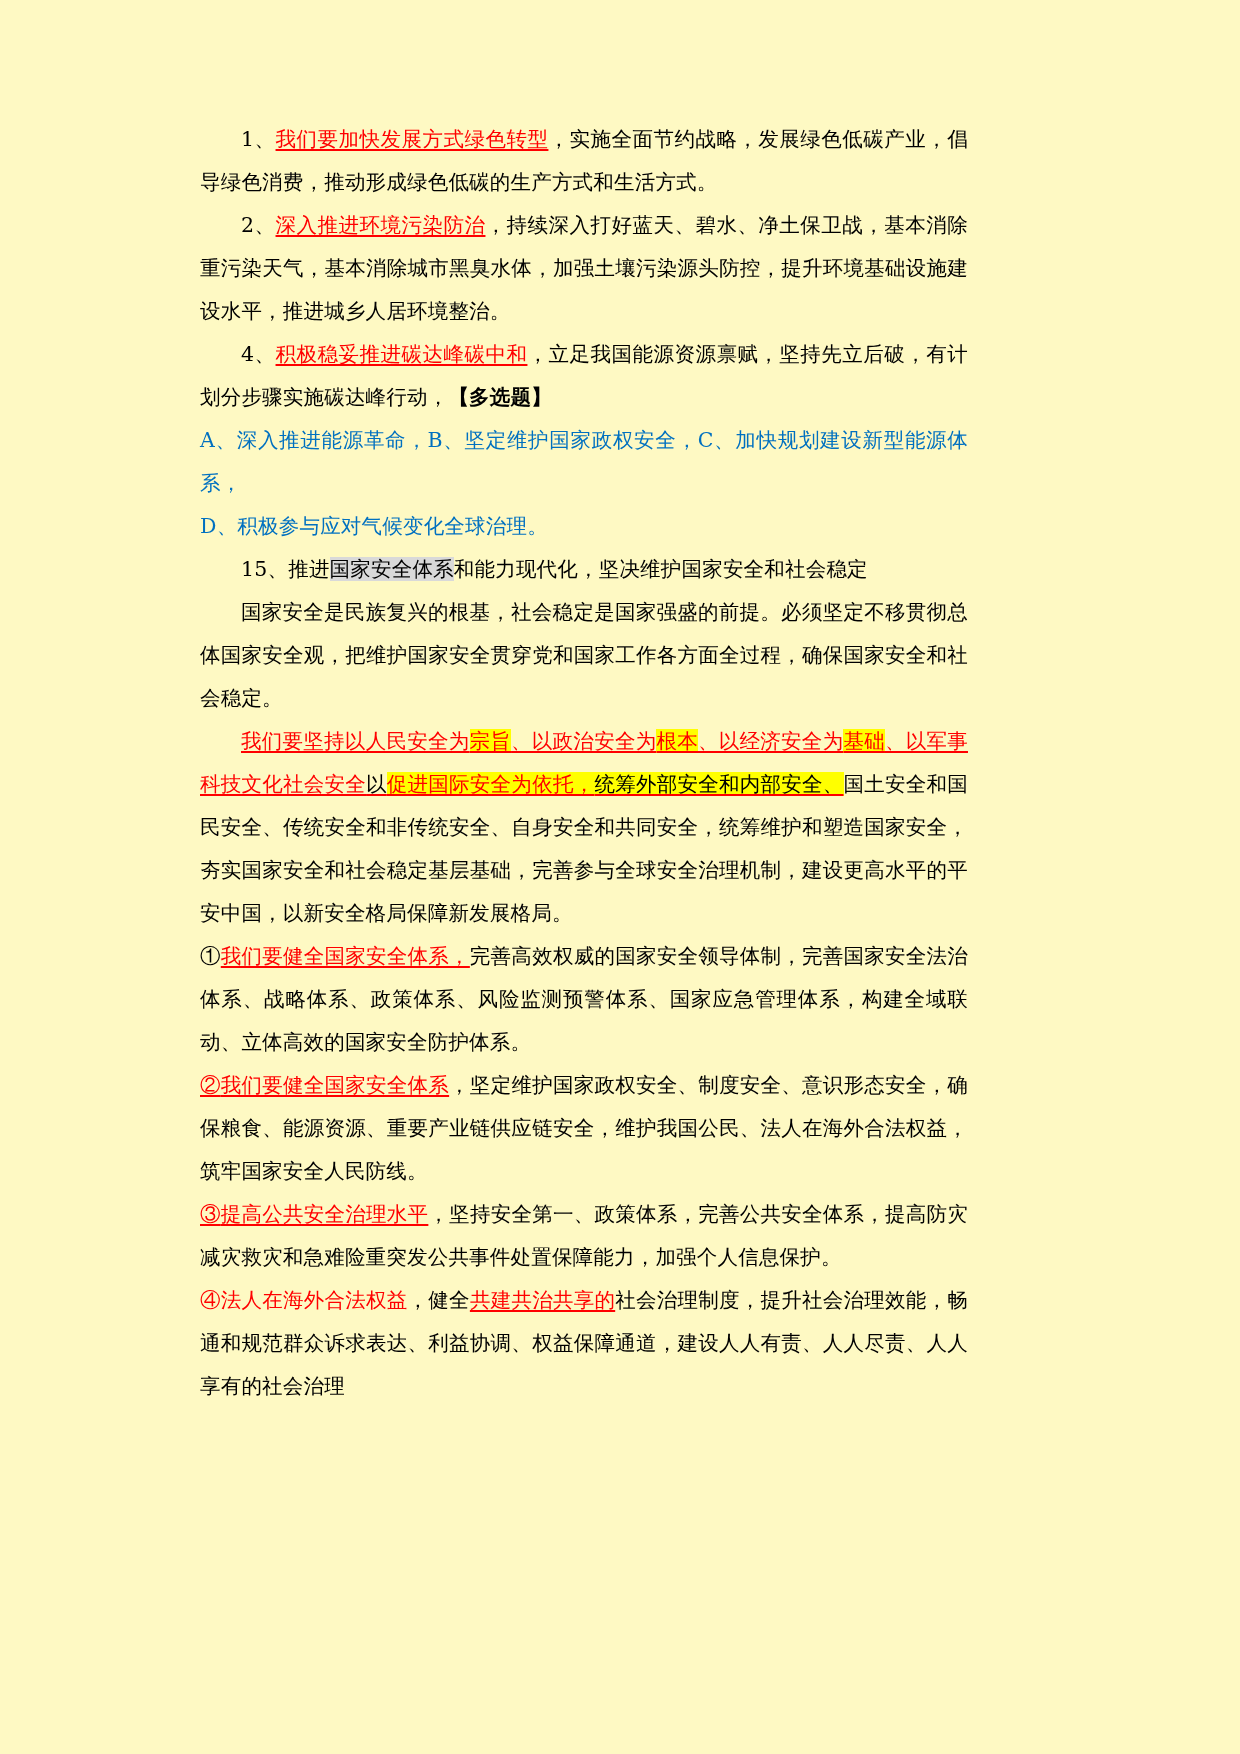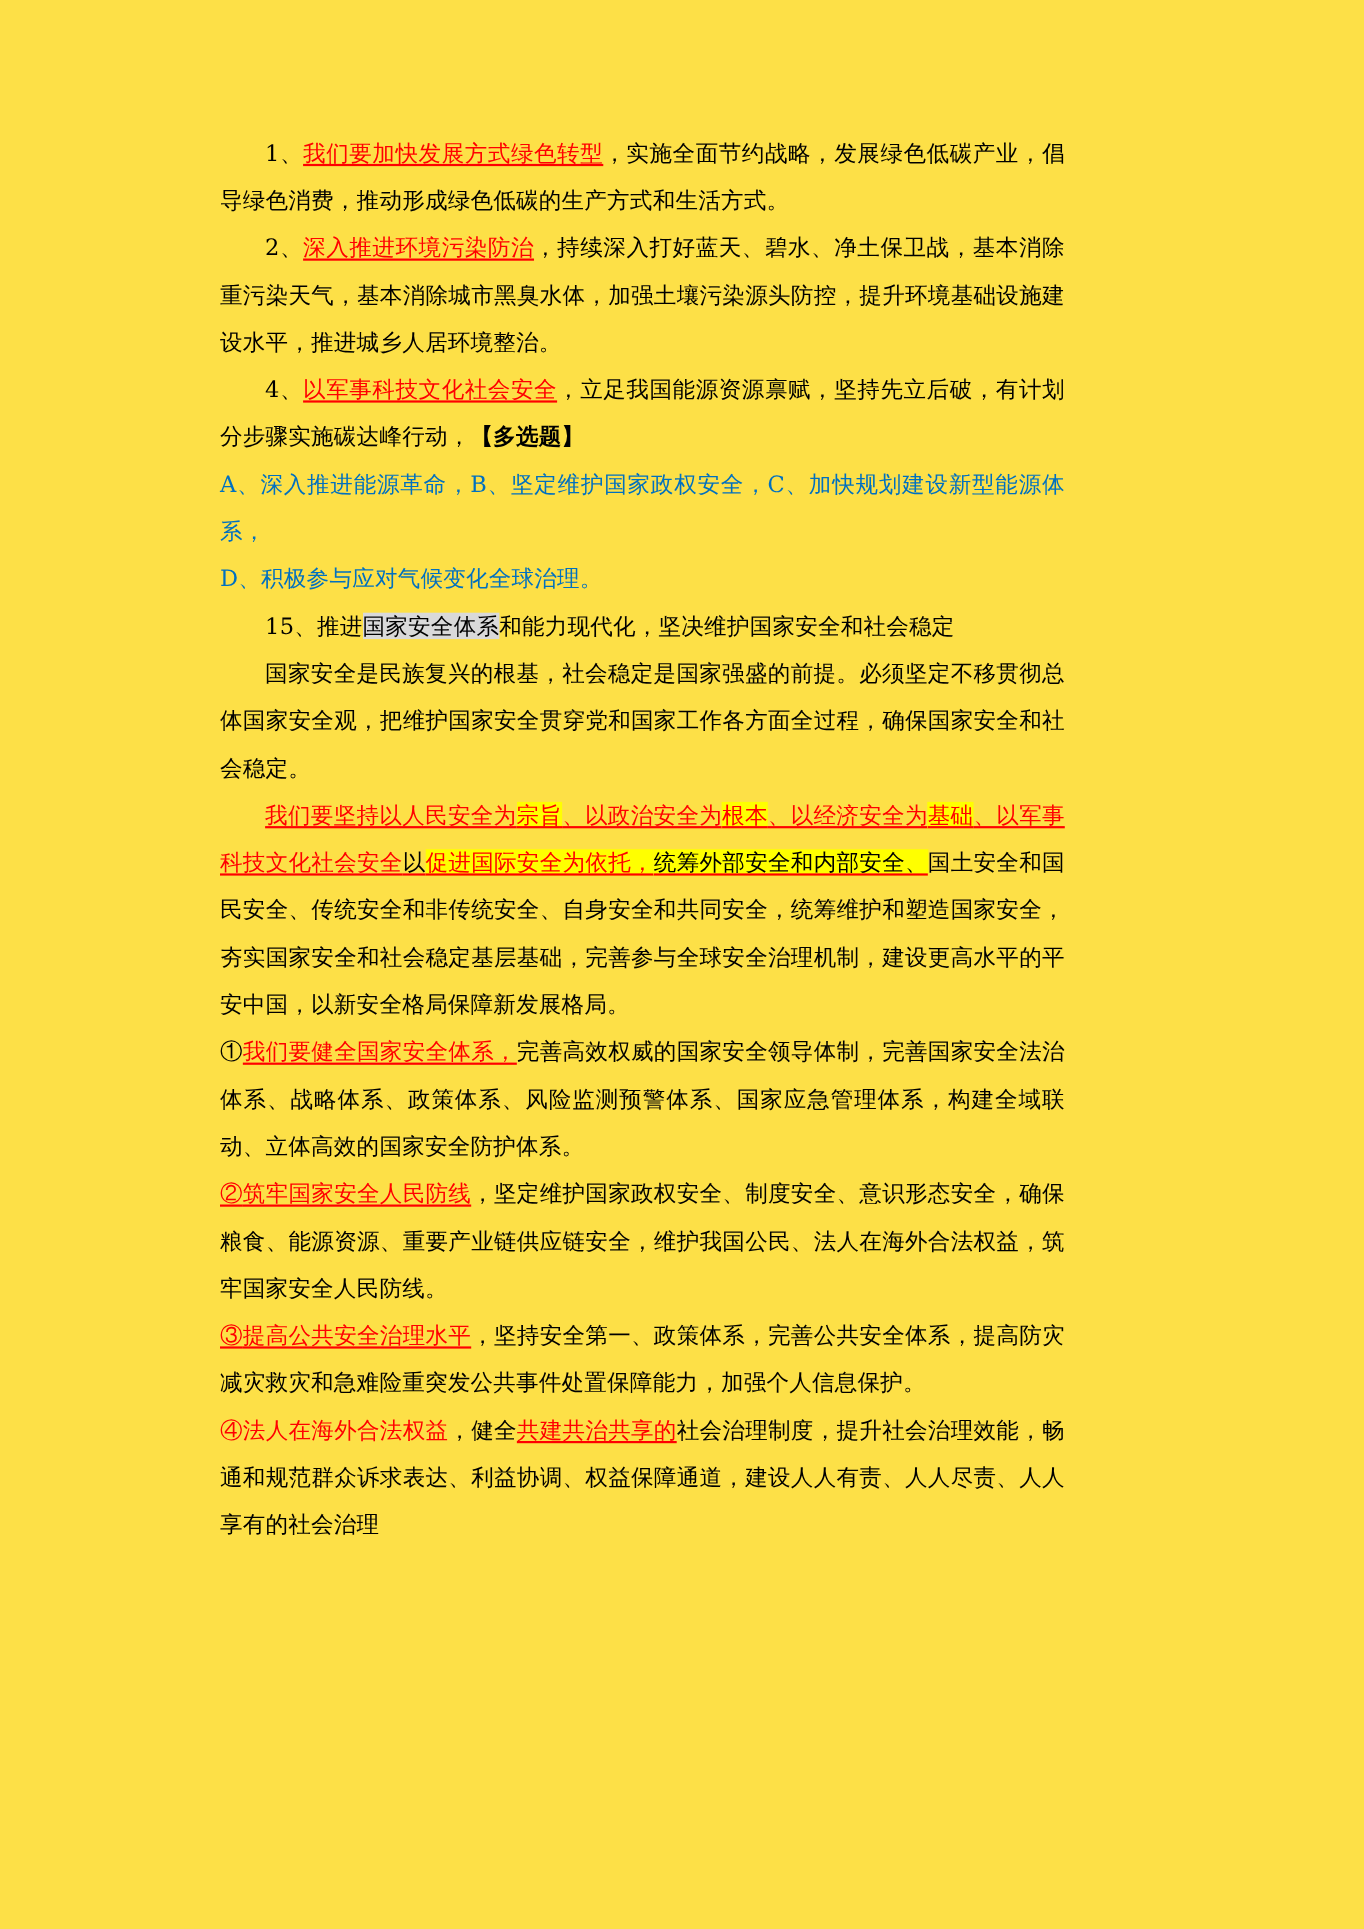--- a/index.html
+++ b/index.html
@@ -5,21 +5,21 @@
   html, body { margin:0; padding:0; background:#ffffff; }
   body {
     width:1240px; height:1754px;
     font-family:"DejaVu Serif","Liberation Serif",serif;
     color:#000000;
     overflow:hidden;
   }
   .page {
     position:relative;
     width:1240px; height:1754px;
-    background:#fde047;
+    background:#fef9c3;
     box-sizing:border-box;
     padding:118px 168px 0 200px;
   }
   .doc { width:768px; }
 
   p.para {
     margin:0 0 0 0;
     font-size:20.5px;
     line-height:43px;
     text-align:justify;
@@ -46,33 +46,33 @@
 <body>
 
 <div class="page">
   <div class="doc">
 
     <p class="para indent"><span>1、</span><span class="redu">我们要加快发展方式绿色转型</span><span>，实施全面节约战略，发展绿色低碳产业，倡导绿色消费，推动形成绿色低碳的生产方式和生活方式。</span></p>
 
     <p class="para indent"><span>2、</span><span class="redu">深入推进环境污染防治</span><span>，持续深入打好蓝天、碧水、净土保卫战，基本消除重污染天气，基本消除城市黑臭水体，加强土壤污染源头防控，提升环境基础设施建设水平，推进城乡人居环境整治。</span></p>
 
 
-    <p class="para indent"><span>4、</span><span class="redu">以军事科技文化社会安全</span><span>，立足我国能源资源禀赋，坚持先立后破，有计划分步骤实施碳达峰行动，</span><span class="bold">【多选题】</span></p>
+    <p class="para indent"><span>4、</span><span class="redu">积极稳妥推进碳达峰碳中和</span><span>，立足我国能源资源禀赋，坚持先立后破，有计划分步骤实施碳达峰行动，</span><span class="bold">【多选题】</span></p>
 
     <p class="para blue">A、深入推进能源革命，B、坚定维护国家政权安全，C、加快规划建设新型能源体系，</p>
     <p class="para blue">D、积极参与应对气候变化全球治理。</p>
 
     <p class="para indent"><span>15、</span><span>推进</span><span class="hl-gray">国家安全体系</span><span>和能力现代化，坚决维护国家安全和社会稳定</span></p>
 
     <p class="para indent">国家安全是民族复兴的根基，社会稳定是国家强盛的前提。必须坚定不移贯彻总体国家安全观，把维护国家安全贯穿党和国家工作各方面全过程，确保国家安全和社会稳定。</p>
 
     <p class="para indent"><span class="redu">我们要坚持以人民安全为</span><span class="redu hl-yellow">宗旨</span><span class="redu">、以政治安全为</span><span class="redu hl-yellow">根本</span><span class="redu">、以经济安全为</span><span class="redu hl-yellow">基础</span><span class="redu">、以军事科技文化社会安全</span><span class="blacku">以</span><span class="redu hl-yellow">促进国际安全为依托，</span><span class="blacku hl-yellow">统筹外部安全和内部安全、</span><span>国土安全和国民安全、传统安全和非传统安全、自身安全和共同安全，统筹维护和塑造国家安全，夯实国家安全和社会稳定基层基础，完善参与全球安全治理机制，建设更高水平的平安中国，以新安全格局保障新发展格局。</span></p>
 
     <p class="para"><span>①</span><span class="redu">我们要健全国家安全体系，</span><span>完善高效权威的国家安全领导体制，完善国家安全法治体系、战略体系、政策体系、风险监测预警体系、国家应急管理体系，构建全域联动、立体高效的国家安全防护体系。</span></p>
 
-    <p class="para"><span class="redu">②</span><span class="redu">筑牢国家安全人民防线</span><span>，坚定维护国家政权安全、制度安全、意识形态安全，确保粮食、能源资源、重要产业链供应链安全，维护我国公民、法人在海外合法权益，筑牢国家安全人民防线。</span></p>
+    <p class="para"><span class="redu">②</span><span class="redu">我们要健全国家安全体系</span><span>，坚定维护国家政权安全、制度安全、意识形态安全，确保粮食、能源资源、重要产业链供应链安全，维护我国公民、法人在海外合法权益，筑牢国家安全人民防线。</span></p>
 
     <p class="para"><span class="redu">③</span><span class="redu">提高公共安全治理水平</span><span>，坚持安全第一、政策体系，完善公共安全体系，提高防灾减灾救灾和急难险重突发公共事件处置保障能力，加强个人信息保护。</span></p>
 
     <p class="para"><span class="red">④</span><span class="red">法人在海外合法权益</span><span>，健全</span><span class="redu">共建共治共享的</span><span>社会治理制度，提升社会治理效能，畅通和规范群众诉求表达、利益协调、权益保障通道，建设人人有责、人人尽责、人人享有的社会治理</span></p>
 
   </div>
 </div>
 
 </body></html>

